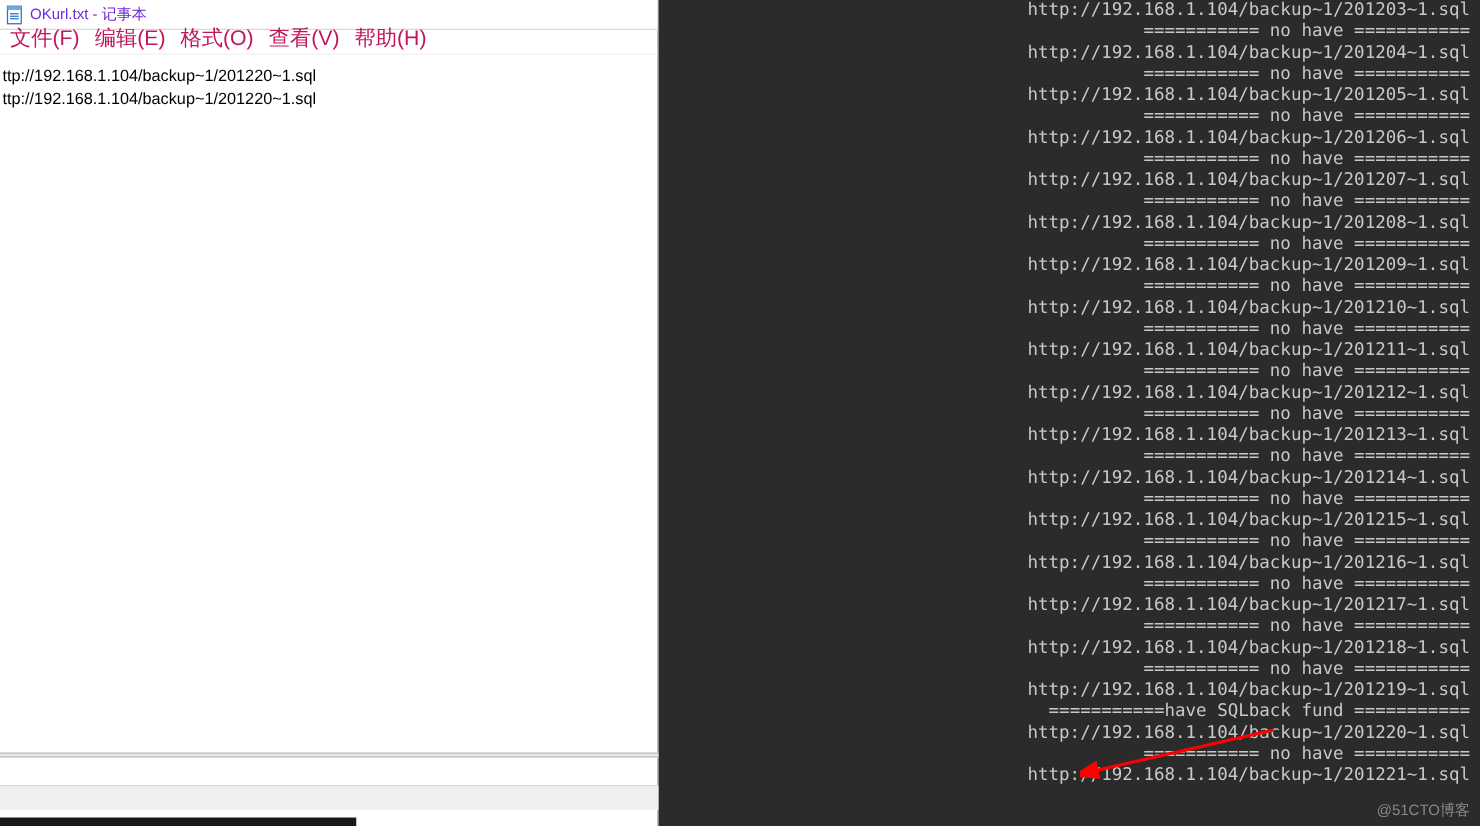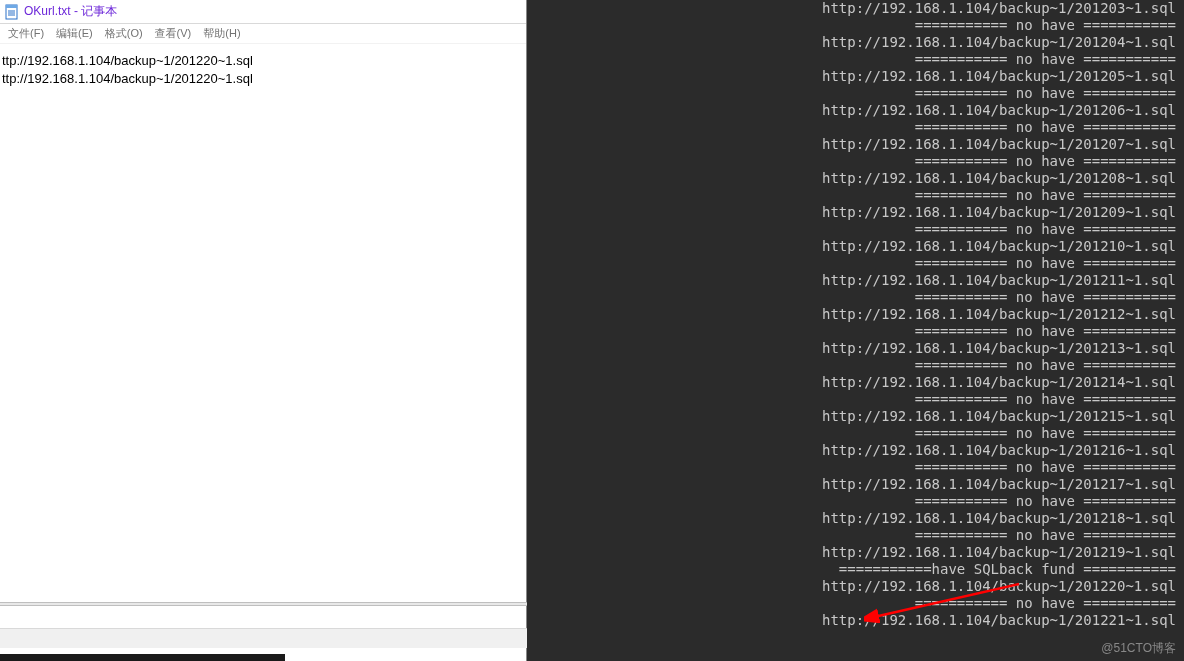--- a/index.html
+++ b/index.html
@@ -1,21 +1,21 @@
 <!DOCTYPE html>
 <html><head>
 <meta charset="utf-8">
 <style>
   * { margin: 0; padding: 0; box-sizing: border-box; }
   body { width: 1184px; height: 661px; overflow: hidden; font-family: "Microsoft YaHei", sans-serif; background: #f0f0f0; position: relative; }
 
   .left-pane { position: absolute; left: 0; top: 0; width: 527px; height: 661px; background: #fff; border-right: 1px solid #888; }
   .notepad-title { height: 24px; display: flex; align-items: center; background: #fff; border-bottom: 1px solid #d9d9d9; padding: 0 4px; font-size: 12px; color: #6d28d9; }
   .notepad-title .np-icon { width: 16px; height: 16px; margin-right: 4px; }
-  .notepad-menu { height: 20px; display: flex; align-items: center; padding: 0 2px; font-size: 11px; color: #737373; border-bottom: 1px solid #f2f2f2; }
+  .notepad-menu { height: 20px; display: flex; align-items: flex-end; padding: 0 2px; font-size: 17px; color: #be185d; border-bottom: 1px solid #f2f2f2; }
   .notepad-menu span { padding: 1px 6px; cursor: default; }
   .notepad-content { padding: 8px 2px 2px 2px; font-size: 13px; font-family: Arial, sans-serif; color: #000; line-height: 1.35; }
   .bottom-sep { position: absolute; left: 0; height: 4px; width: 527px; background: #e8e8e8; border-top: 1px solid #bfbfbf; border-bottom: 1px solid #bfbfbf; }
   .bottom-status { position: absolute; left: 0; height: 20px; width: 527px; background: #f0f0f0; border-top: 1px solid #d9d9d9; font-size: 12px; color: #444; display: flex; align-items: center; justify-content: flex-end; padding-right: 8px; }
   .taskbar-frag { position: absolute; left: 0; height: 7px; width: 285px; background: #1a1a1a; }
 
   .right-pane { position: absolute; left: 527px; top: 0; right: 0; bottom: 0; background: #2b2b2b; color: #c8c8c8; font-family: Consolas, monospace; font-size: 14px; line-height: 17px; padding: 0 8px 4px 8px; white-space: pre; overflow: hidden; text-align: right; }
 
   .arrow { position: absolute; left: 864px; top: 579px; width: 160px; height: 60px; pointer-events: none; }
   .watermark { position: absolute; right: 8px; bottom: 4px; font-size: 12px; color: #888; font-family: "Microsoft YaHei", sans-serif; }

